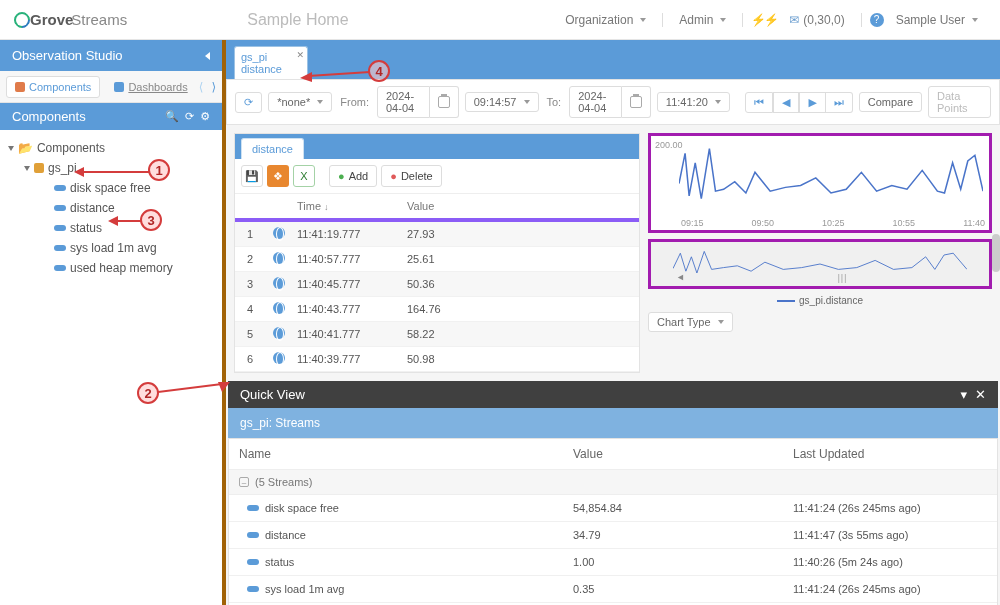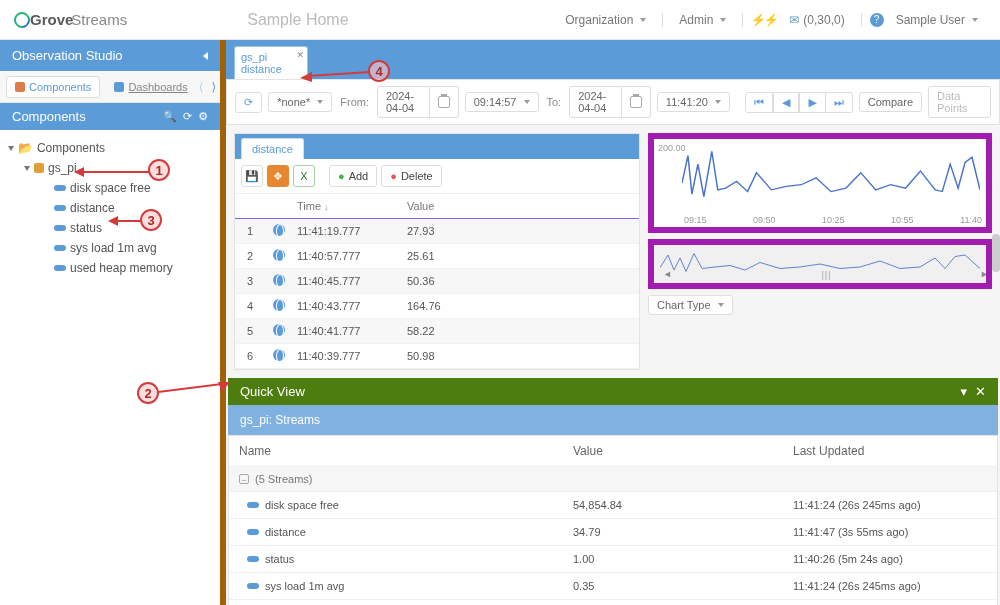--- a/index.html
+++ b/index.html
@@ -11,21 +11,21 @@
 .top-title { margin-left:120px; color:#bbb; font-size:16px; font-weight:400; }
 .spacer { flex:1; }
 .top-menu { display:flex; align-items:center; gap:4px; color:#777; }
 .top-menu .mi { padding:4px 8px; cursor:pointer; display:flex; align-items:center; gap:4px; }
 .top-menu .sep { width:1px; height:14px; background:#ddd; margin:0 4px; }
 .top-menu .bolts { color:#f0ad4e; letter-spacing:-2px; }
 .top-menu .mail { color:#6b9ed0; }
 .top-menu .q { display:inline-block; width:14px; height:14px; background:#5b9bd8; border-radius:50%; color:#fff; text-align:center; line-height:14px; font-size:10px; }
 .caret { display:inline-block; width:0; height:0; border-left:3px solid transparent; border-right:3px solid transparent; border-top:4px solid #999; margin-left:3px; }
 .shell { display:flex; height:565px; }
-.sidebar { width:226px; background:#fff; border-right:6px solid #a16207; display:flex; flex-direction:column; }
+.sidebar { width:226px; background:#fff; border-right:4px solid #a16207; display:flex; flex-direction:column; }
 .bar-hdr { background:#5b9bd8; color:#fff; padding:8px 12px; font-size:13px; display:flex; align-items:center; justify-content:space-between; }
 .bar-hdr .collapse-caret { width:0; height:0; border-top:4px solid transparent; border-bottom:4px solid transparent; border-right:5px solid #fff; }
 .tabstrip { background:#f7f7f7; border-bottom:1px solid #e4e4e4; display:flex; align-items:center; height:32px; padding:0 6px; }
 .tab-btn { background:#fff; border:1px solid #ddd; border-radius:3px; padding:4px 8px; font-size:11px; color:#5b9bd8; display:flex; align-items:center; gap:4px; cursor:pointer; }
 .tab-btn.secondary { background:transparent; border:transparent; color:#888; margin-left:6px;text-decoration:underline;}
 .tab-btn .ico { width:10px;height:10px; background:#5b9bd8; border-radius:2px;}
 .tab-btn .ico.orange { background:#e07b4a;}
 .scroll-arr { margin-left:auto; display:flex; gap:2px; color:#5b9bd8; }
 .scroll-arr span { cursor:pointer; padding:2px 3px; }
 .panel-hdr { background:#5b9bd8; color:#fff; padding:6px 12px; font-size:13px; display:flex; align-items:center; justify-content:space-between; }
@@ -54,43 +54,43 @@
 .lbl { color:#888; font-size:11px; padding:0 2px; }
 .midrow { display:flex; gap:8px; padding:8px; }
 .grid-panel { flex:1; border:1px solid #e3e3e3; background:#fff; display:flex; flex-direction:column; min-width:0;}
 .grid-tab-hdr { background:#5b9bd8; padding:4px 6px 0; }
 .grid-tab-hdr .mini-tab { background:#fff; display:inline-block; padding:4px 10px; font-size:11px; color:#5b9bd8; border-radius:3px 3px 0 0; border:1px solid #cde1f2; border-bottom:none;}
 .grid-toolbar { padding:6px; border-bottom:1px solid #eee; display:flex; gap:4px; }
 .icon-btn { width:22px; height:22px; border:1px solid #ddd; border-radius:3px; display:inline-flex; align-items:center; justify-content:center; font-size:11px; cursor:pointer; }
 .save-i { color:#8a6fcf;} .rss-i{background:#e8872f;color:#fff;border:none;} .xls-i{color:#2e7d32;border-color:#a4d2a6}
 .add-i{color:#4caf50;} .del-i{color:#e05a5a;}
 .gbtn { border:1px solid #ddd; padding:3px 8px; font-size:11px; border-radius:3px; display:inline-flex; align-items:center; gap:4px; cursor:pointer;}
-.grid-head { display:flex; border-bottom:1px solid #8b5cf6; color:#777; font-size:11px; }
+.grid-head { display:flex; border-bottom:4px solid #8b5cf6; color:#777; font-size:11px; }
 .gh { padding:6px 8px; }
 .gh.idx { width:30px; } .gh.ic{width:24px;} .gh.time{width:110px;} .gh.val{flex:1;}
 .grid-body { flex:1; overflow-y:auto; }
 .grow { display:flex; border-bottom:1px solid #f1f1f1; align-items:center; font-size:11px; color:#555; }
 .grow:nth-child(odd){ background:#f7f7f7; }
 .gc { padding:5px 8px; }
 .gc.idx{width:30px; text-align:center;} .gc.ic{width:24px;} .gc.time{width:110px;} .gc.val{flex:1;}
 .globe { width:12px; height:12px; border-radius:50%; background:#5b9bd8; display:inline-block; position:relative;}
 .globe:after{content:'';position:absolute;left:3px;top:0;width:6px;height:12px;border:1px solid #fff;border-radius:50%;}
 .sort-arr { font-size:9px; color:#888; margin-left:3px;}
 .chart-panel { width:344px; display:flex; flex-direction:column; gap:6px; }
-.chart-box { border:6px solid #a21caf; background:#fff; height:100px; position:relative; padding:4px 6px; }
+.chart-box { border:3px solid #a21caf; background:#fff; height:100px; position:relative; padding:4px 22px; }
 .chart-box.small { height:50px; background:#f0f0f0; overflow:hidden;}
 .y-lbl { position:absolute; left:4px; top:4px; font-size:9px; color:#999; }
 .x-lbls { position:absolute; bottom:2px; left:30px; right:4px; display:flex; justify-content:space-between; font-size:9px; color:#999;}
 svg.spark { position:absolute; left:28px; right:4px; top:8px; bottom:18px; width:calc(100% - 34px); height:calc(100% - 28px);}
 svg.spark2 { width:100%; height:100%; }
 .legend { text-align:center; font-size:10px; color:#666; }
 .legend .line { display:inline-block; width:18px; height:2px; background:#4a74c9; vertical-align:middle; margin-right:4px;}
 .ct-row { }
 .quick-view { margin:0 2px; }
-.qv-hdr { background:#4d7c0f; color:#fff; padding:6px 12px; font-size:13px; display:flex; align-items:center;}
+.qv-hdr { background:#404040; color:#fff; padding:6px 12px; font-size:13px; display:flex; align-items:center;}
 .qv-hdr .tools { margin-left:auto; display:flex; gap:8px; }
 .qv-sub { background:#7fb2e0; color:#fff; padding:8px 12px; font-size:12px; }
 .qv-table { background:#fff; border:1px solid #e3e3e3; }
 .qv-head { display:flex; border-bottom:1px solid #eee; color:#666; font-size:12px;}
 .qv-head div { padding:8px 10px;}
 .qv-group { background:#f6f6f6; padding:6px 10px; font-size:11px; color:#777; border-bottom:1px solid #eee; display:flex; align-items:center; gap:6px;}
 .qv-row { display:flex; border-bottom:1px solid #f0f0f0; font-size:11px; color:#555;}
 .qv-row div { padding:7px 10px;}
 .col-n{width:334px; display:flex; align-items:center; gap:6px; padding-left:18px !important;} .col-v{width:220px;} .col-l{flex:1;}
 .qv-caret { width:10px; height:10px; border:1px solid #aaa; border-radius:2px; display:inline-flex; align-items:center; justify-content:center; font-size:8px; color:#888;}
@@ -329,20 +329,21 @@
         <div class="chart-box small">
           <svg class="spark2" viewBox="0 0 320 40" preserveAspectRatio="none">
             <polyline fill="none" stroke="#4a74c9" stroke-width="1" points="0,25 8,8 14,28 20,12 26,30 34,6 42,26 55,24 70,22 85,28 100,18 120,26 140,24 160,20 180,26 200,24 220,16 240,26 260,24 275,12 285,26 295,10 305,8 320,26"></polyline>
           </svg>
           <div class="handles">
               <span>◄</span>
               <span style="color:#bbb;font-size:12px">III</span>
               <span>►</span>
             </div>
         </div>
+        <div class="legend"><span class="line"></span><span>gs_pi.distance</span></div>
         <div class="ct-row"><span class="tbtn">
               <span>Chart Type</span>
               <span class="caret"></span>
             </span></div>
       </div>
     </div>
 
     <div class="quick-view">
       <div class="qv-hdr">
         <span>Quick View</span>

